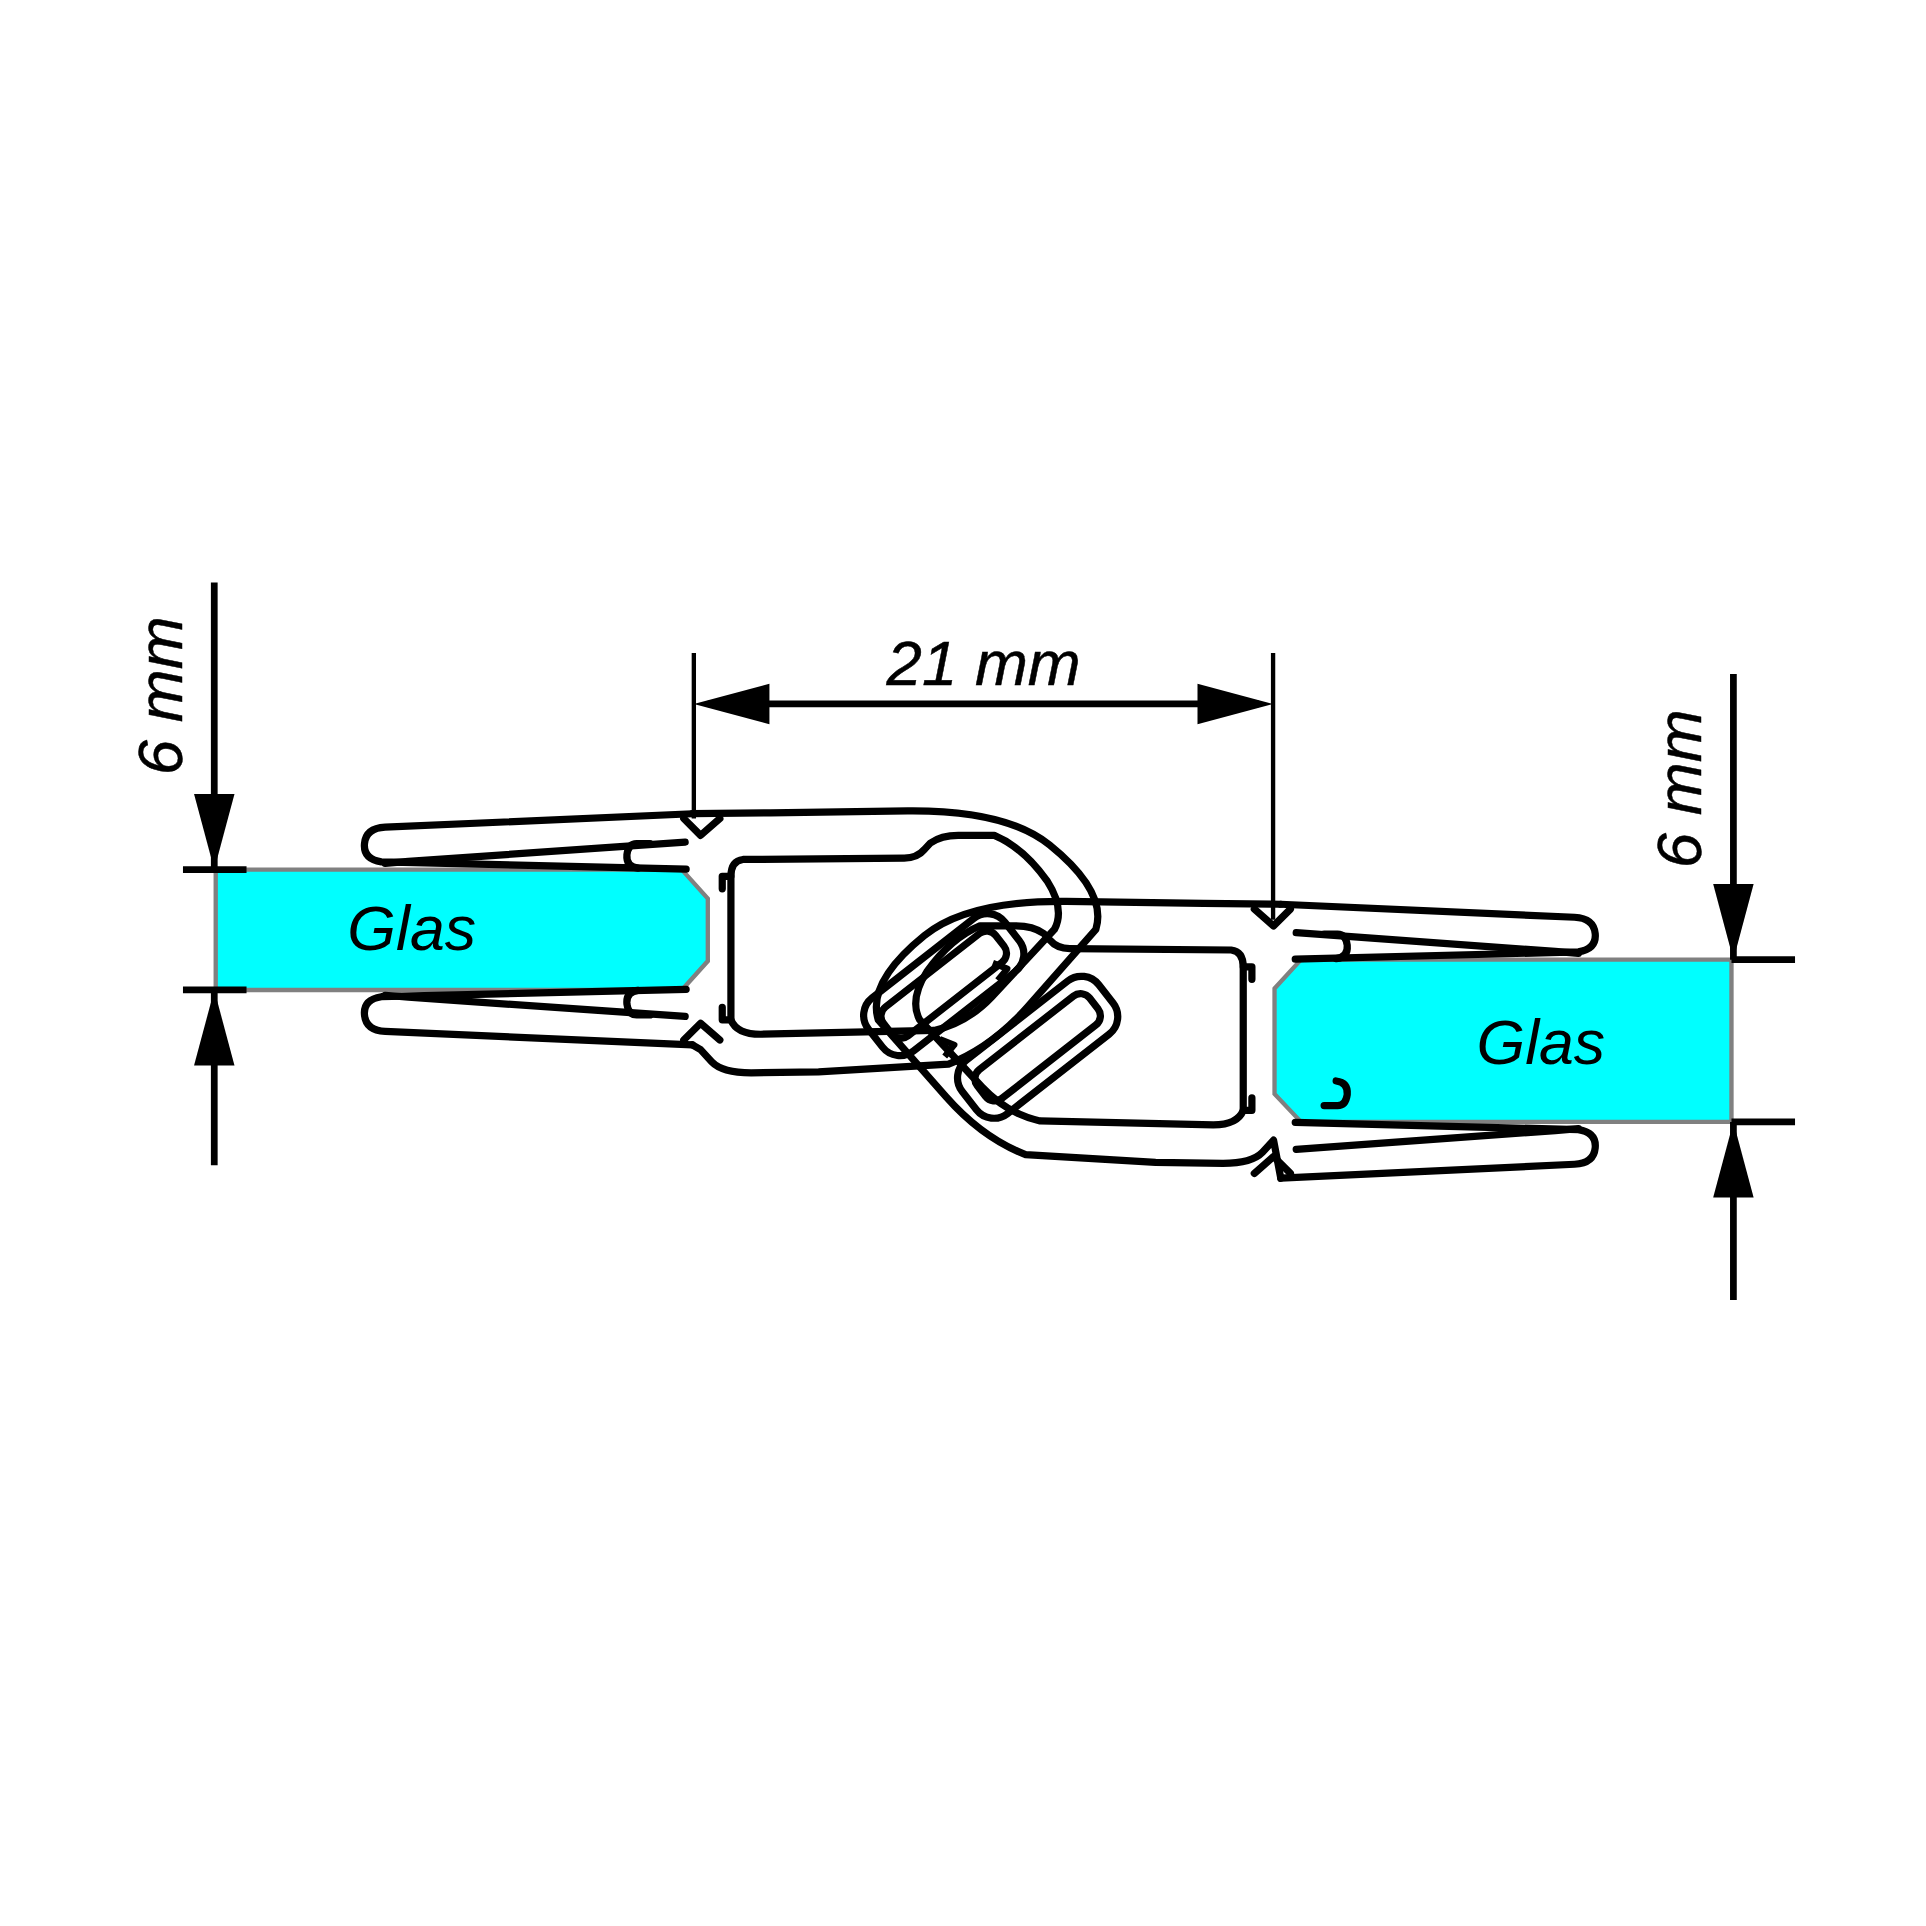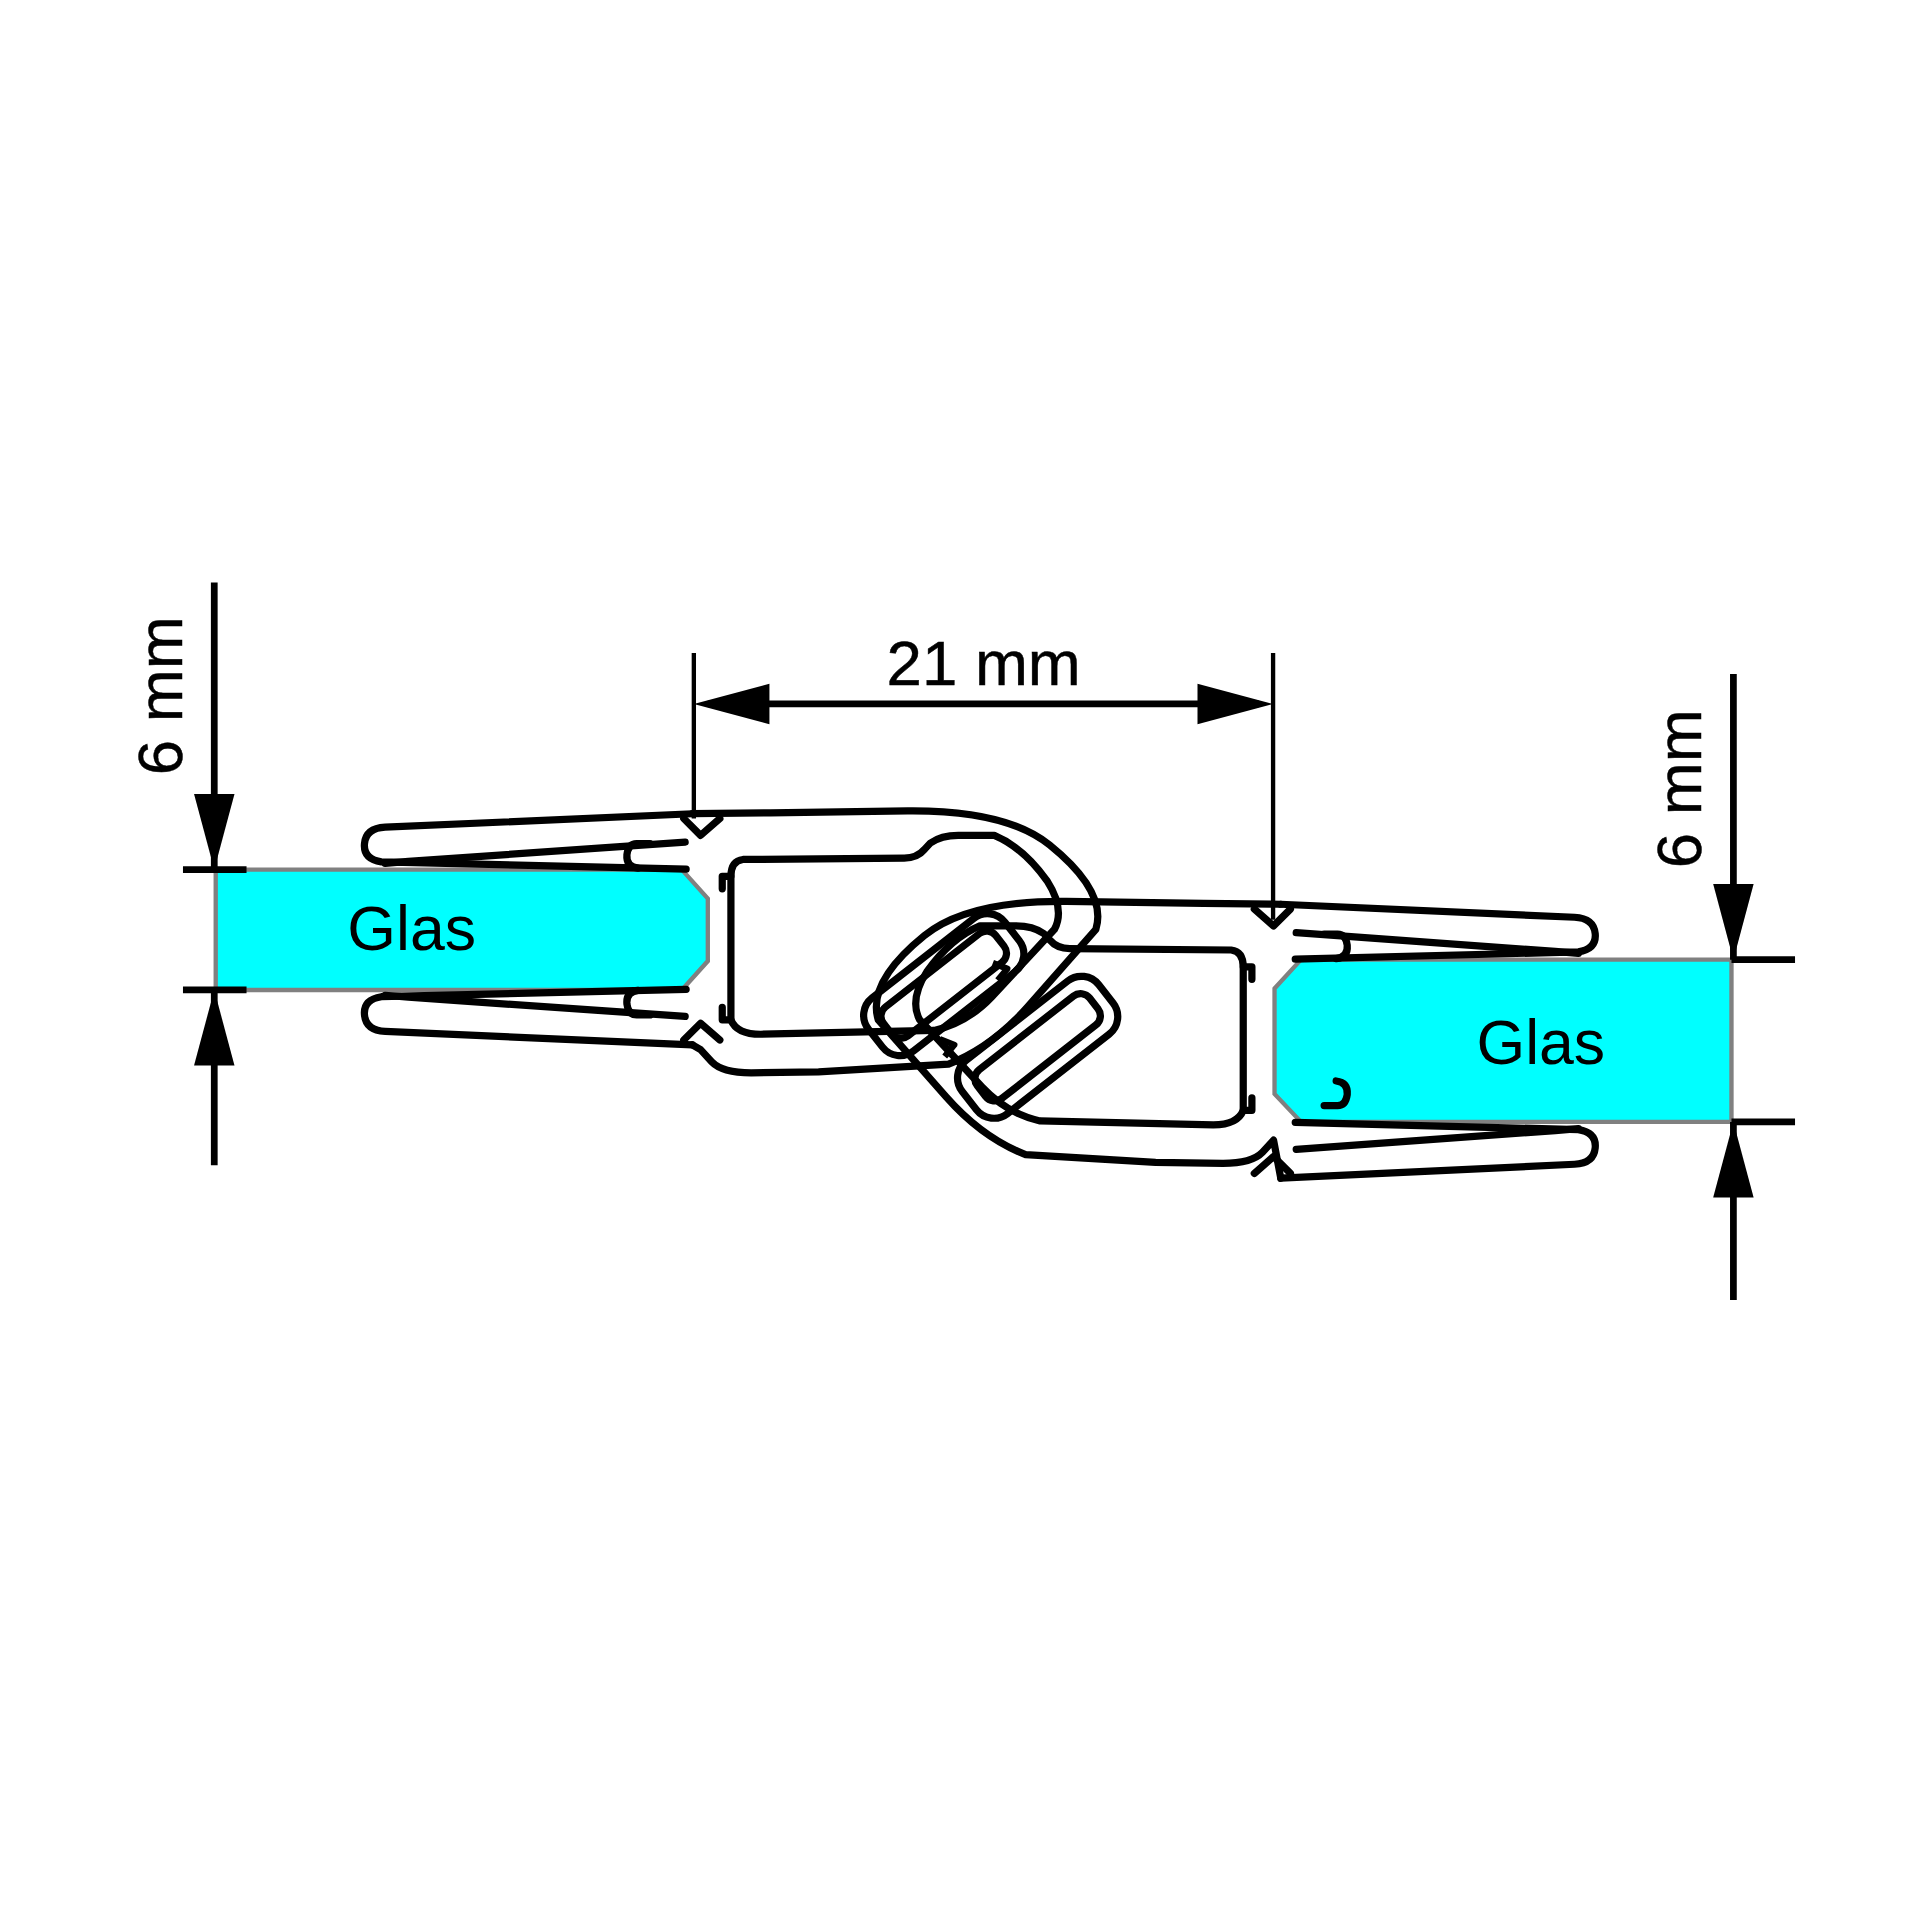--- a/index.html
+++ b/index.html
@@ -1,18 +1,18 @@
 <!DOCTYPE html>
 <html style="font-size:7.7px"><head>
 <meta charset="utf-8">
 <style>
   html,body{margin:0;padding:0;background:#ffffff;}
   body{width:1926px;height:1926px;overflow:hidden;
        font-family:"Liberation Sans", sans-serif;}
-  #stage{position:relative;width:1926px;height:1926px;background:#fff;}
+  #stage{position:relative;width:1926px;height:1926px;background:#fff;font-style:italic;}
   svg{display:block;}
   .dimtext{font-family:"Liberation Sans", sans-serif;font-weight:400;fill:#000;}
   .glastext{font-family:"Liberation Sans", sans-serif;font-weight:400;fill:#000;}
 </style>
 </head>
 <body>
 
 <div id="stage">
 <svg width="1926" height="1926" viewBox="0 0 4000 4000" xmlns="http://www.w3.org/2000/svg">
 

